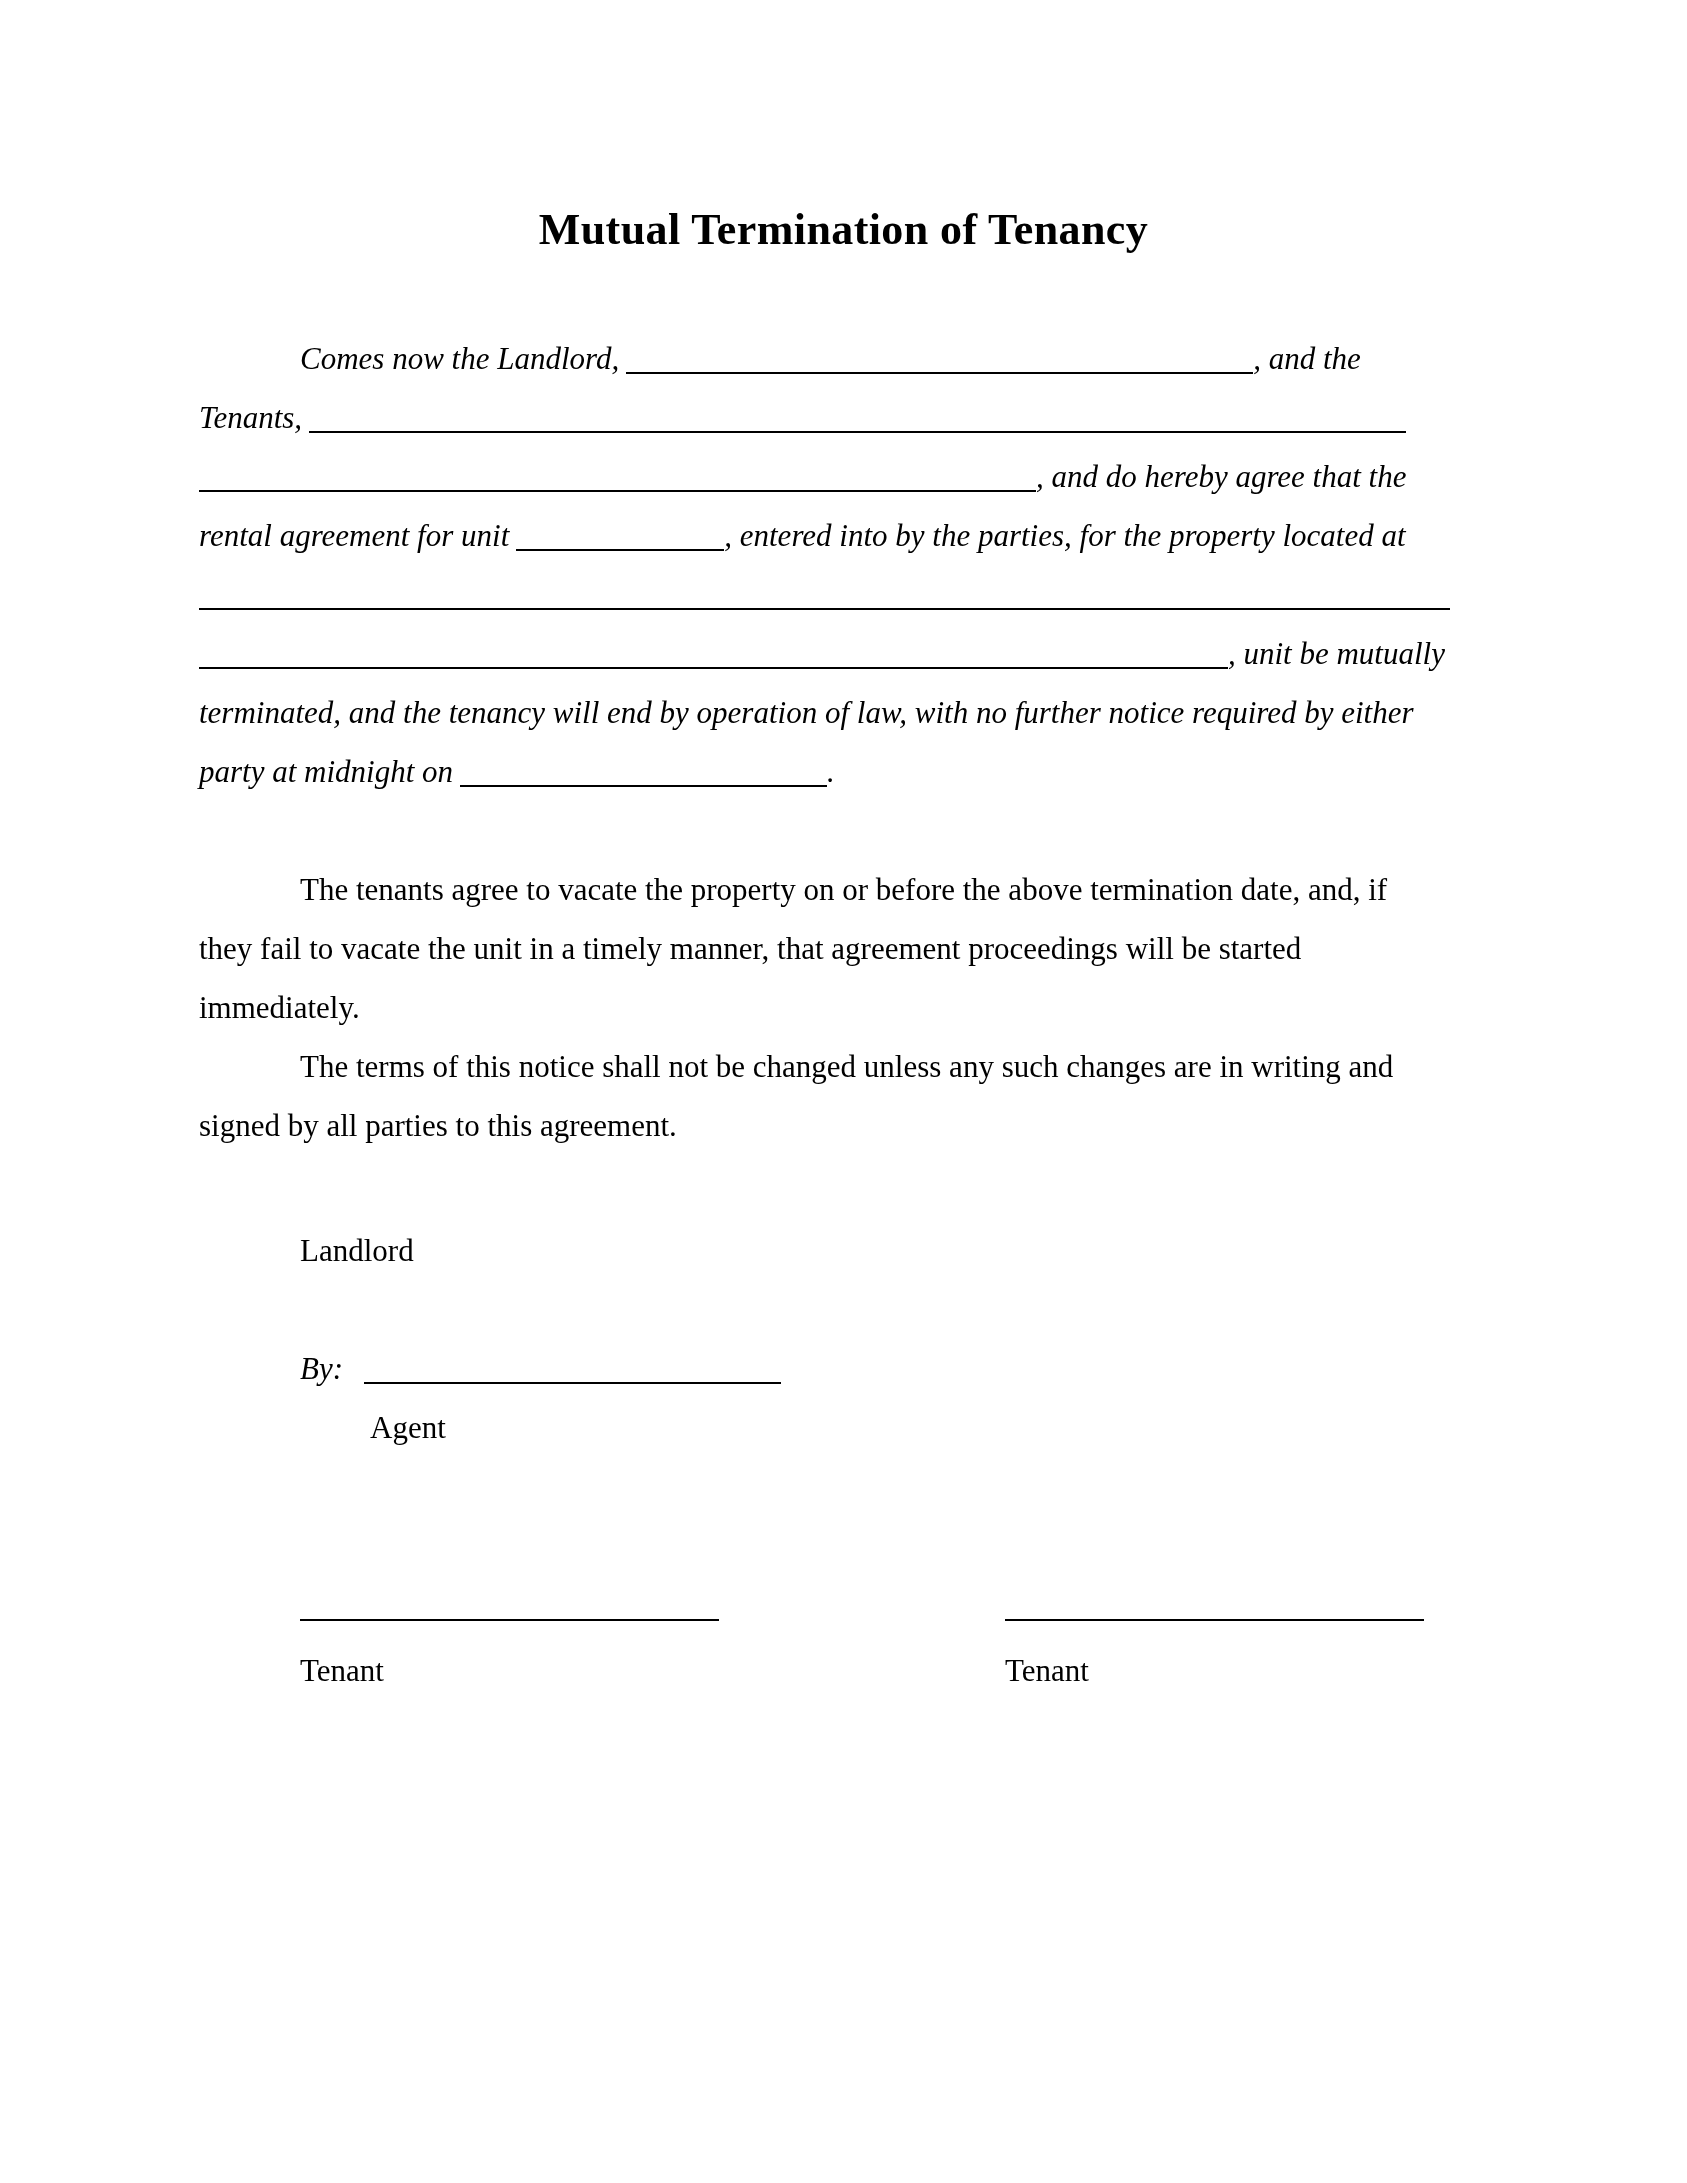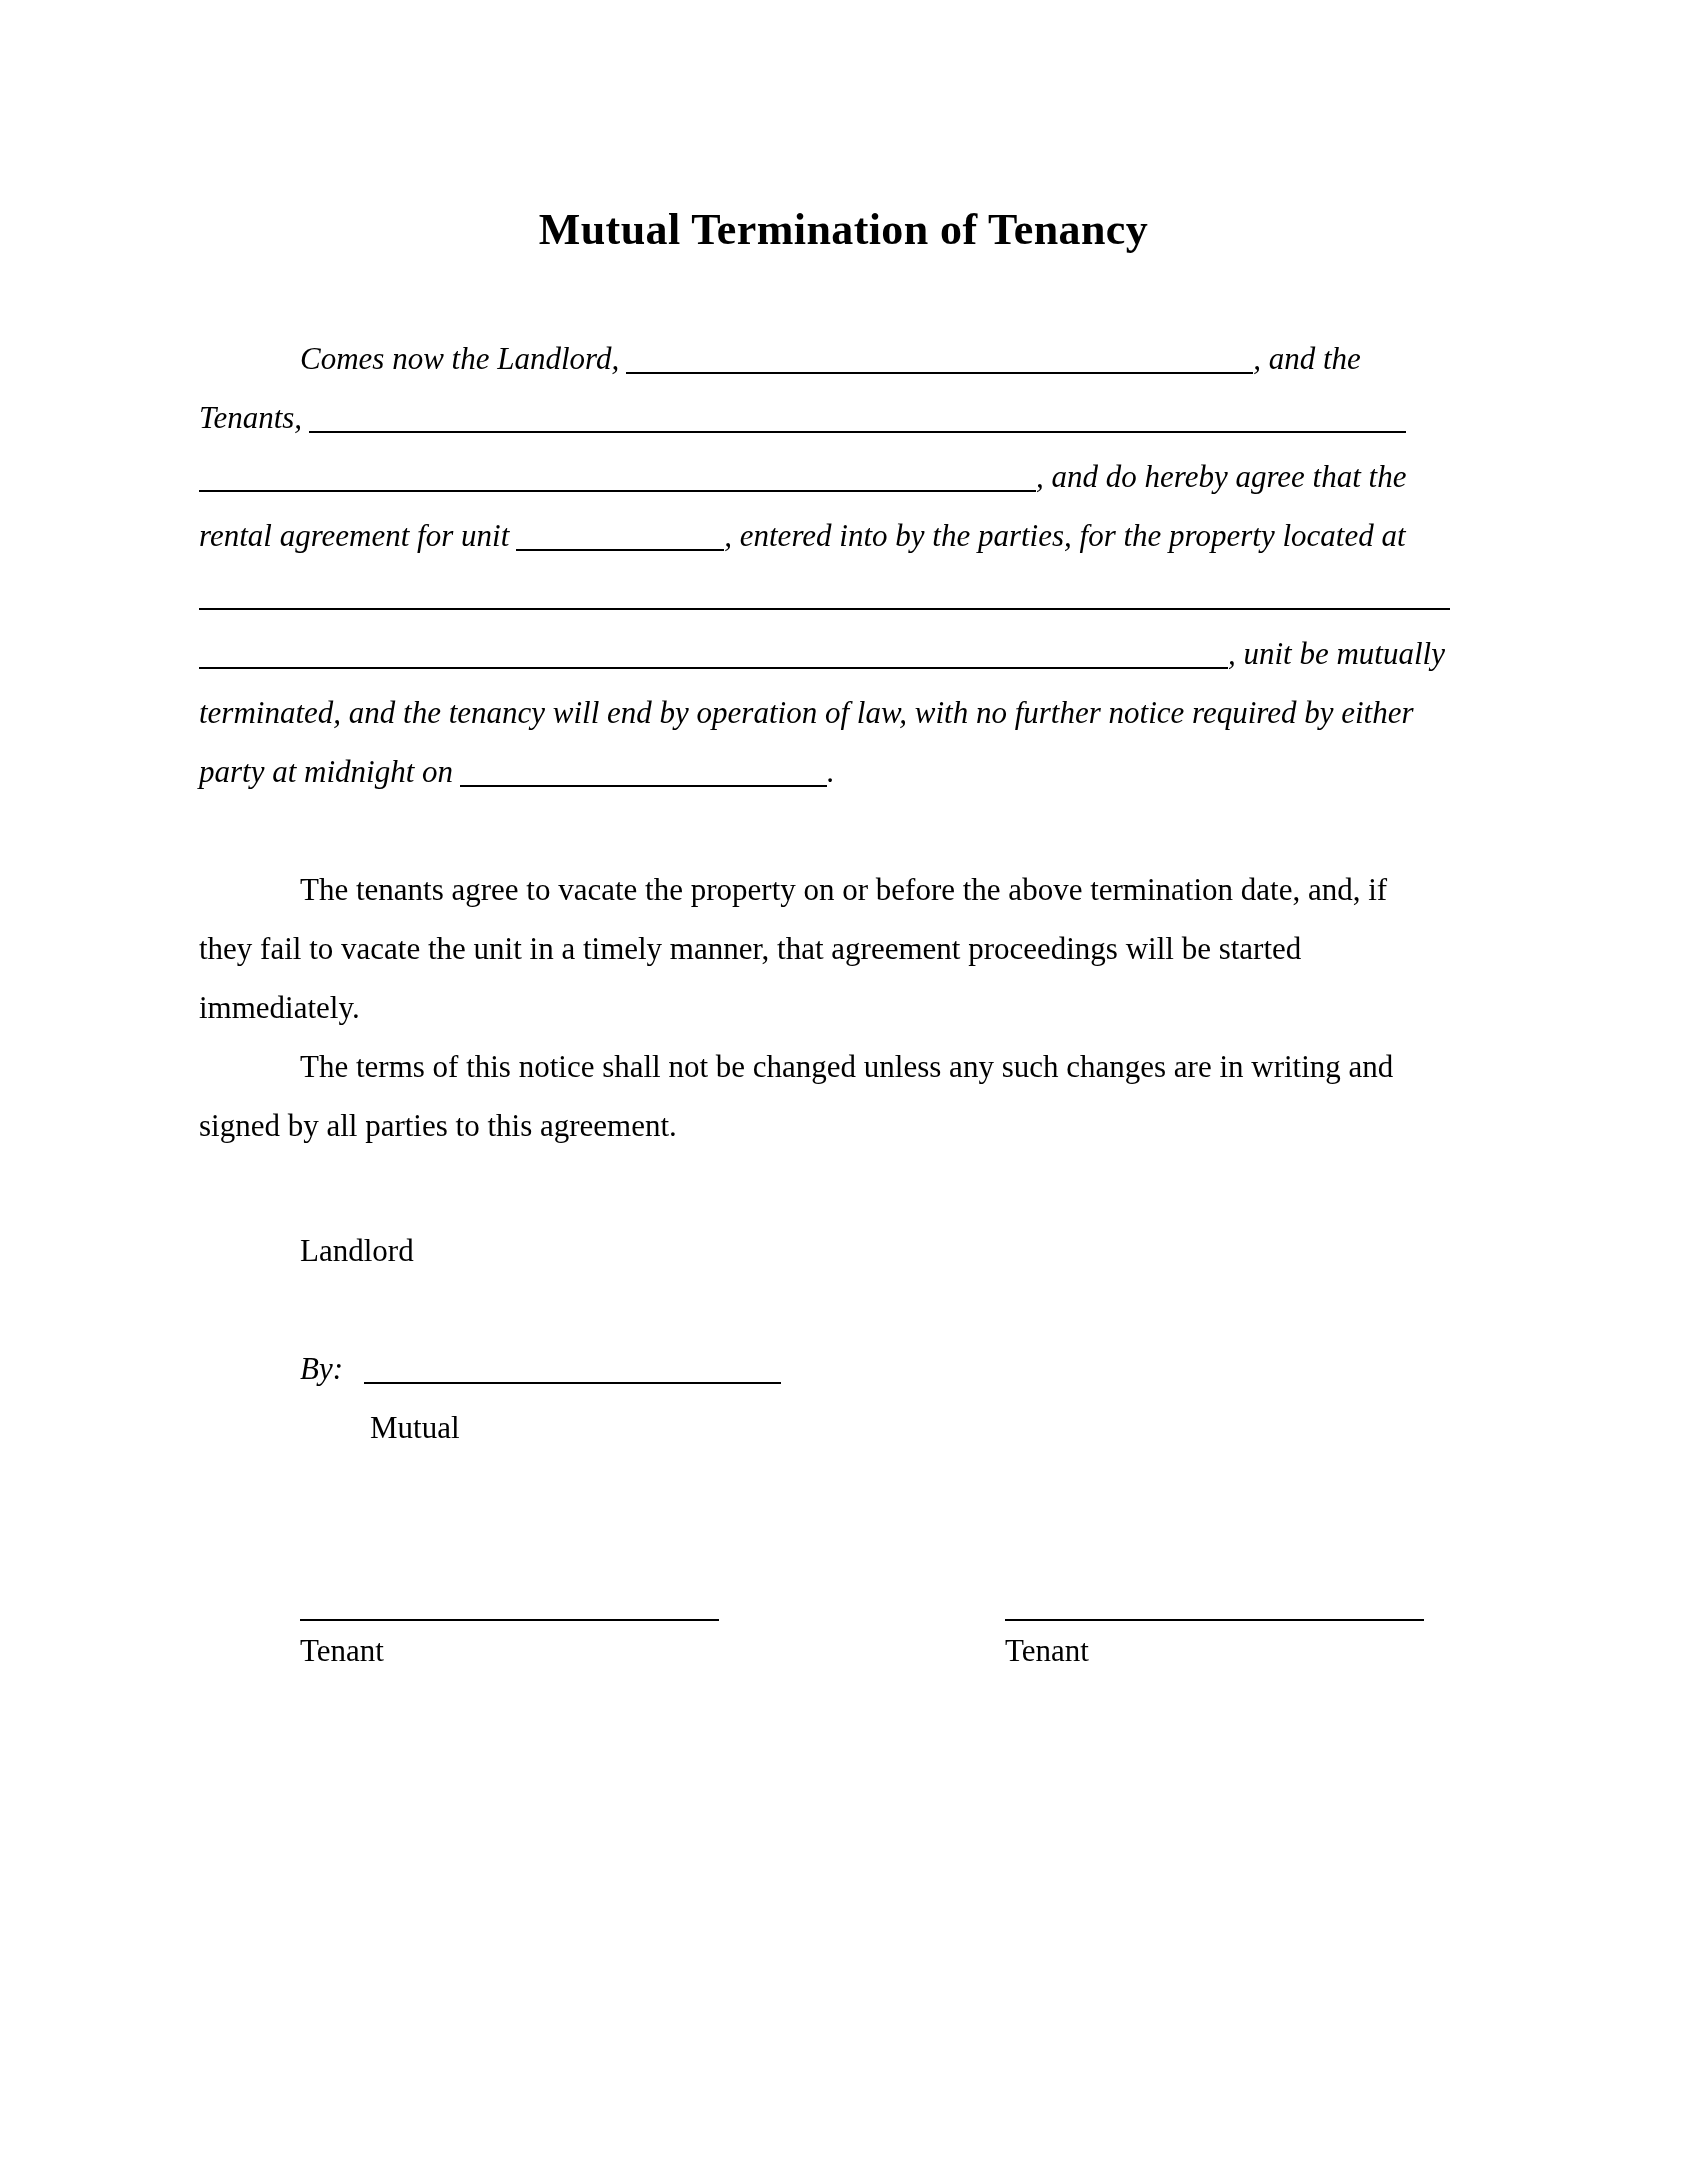--- a/index.html
+++ b/index.html
@@ -75,20 +75,21 @@
   .sig-right { margin-left: 286px; }
   .sig-label-row {
     height: 59px;
     line-height: 59px;
     white-space: nowrap;
   }
   .sig-label {
     display: inline-block;
     width: 419px;
     text-align: left;
+    margin-top: 20px;
   }
 </style>
 </head>
 <body>
 
 <div class="page">
   <div class="content">
 
     <h1 class="doc-title">Mutual Termination of Tenancy</h1>
 
@@ -110,20 +111,20 @@
     </div>
 
     <div class="para p3">
       <div class="line"><span class="indent"></span><span>The terms of this notice shall not be changed unless any such changes are in writing and</span></div>
       <div class="line"><span>signed by all parties to this agreement.</span></div>
     </div>
 
     <div class="line landlord-line"><span class="indent"></span><span>Landlord</span></div>
 
     <div class="line by-line"><span class="indent"></span><span>By:</span><span class="blank b-by"></span></div>
-    <div class="line agent-line"><span class="indent-agent"></span><span>Mutual</span></div>
+    <div class="line agent-line"><span class="indent-agent"></span><span>Agent</span></div>
 
     <div class="sig-row"><span class="sig-underline sig-left"></span><span class="sig-underline sig-right"></span></div>
     <div class="sig-label-row"><span class="sig-label sig-left">Tenant</span><span class="sig-label sig-right">Tenant</span></div>
 
   </div>
 </div>
 
 
 </body></html>

